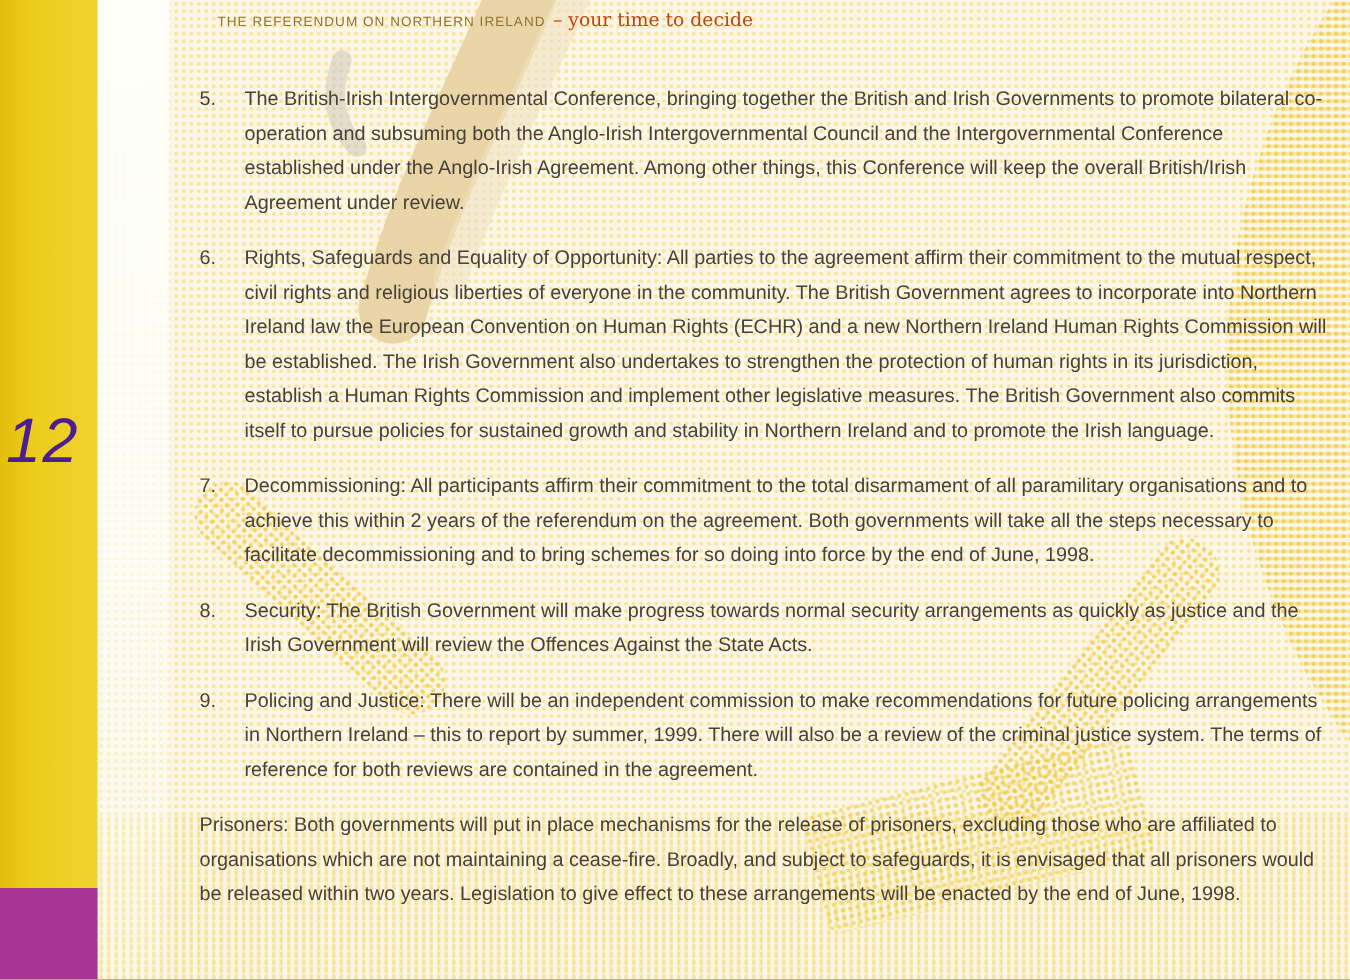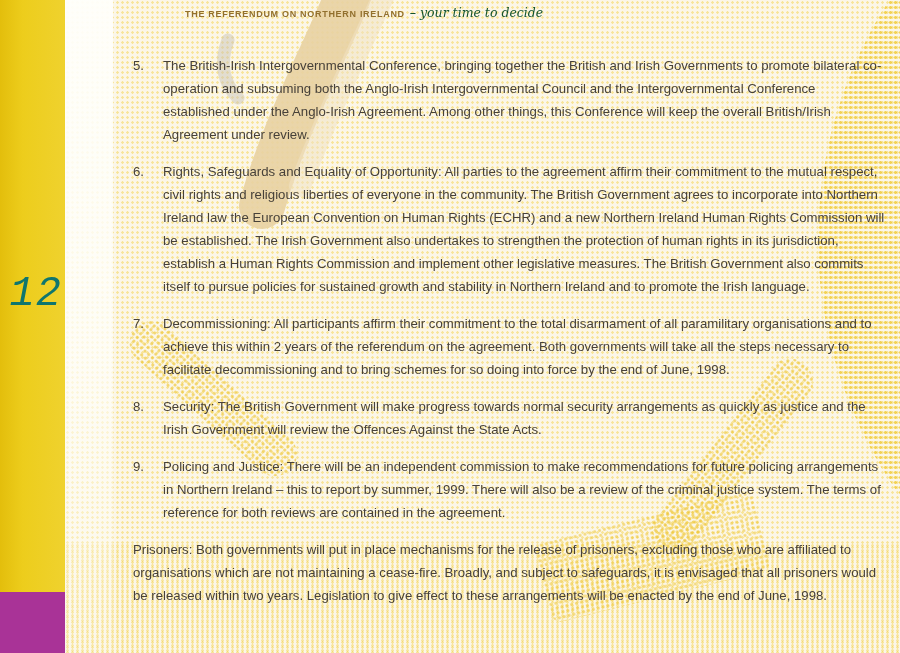--- a/index.html
+++ b/index.html
@@ -14,23 +14,23 @@
   .spine{
     position:absolute;left:0;top:0;width:65px;height:653px;
     background:linear-gradient(90deg,#E3BE0C 0%,#EDCD1C 35%,#EFD22E 100%);
   }
   .spine-accent{
     position:absolute;left:0;top:592px;width:65px;height:61px;
     background:#A93397;
   }
   .page-number{
     position:absolute;left:4px;top:270px;width:58px;
-    font-family:Liberation Mono, monospace;
-    font-style:italic;font-size:42px;color:#0f766e;
-    text-align:right;letter-spacing:1px;
+    font-family:Liberation Sans, sans-serif;
+    font-style:italic;font-size:42px;color:#4c1d95;
+    text-align:left;letter-spacing:1px;
   }
   
   .dots{
     position:absolute;left:65px;top:0;right:0;bottom:0;
     background-image:radial-gradient(rgba(243,208,60,0.45) 1px, rgba(243,208,60,0) 1.5px);
     background-size:5px 5px;
   }
   .dots-circle{
     position:absolute;left:818px;top:-200px;width:880px;height:880px;border-radius:50%;
     background-image:radial-gradient(rgba(240,198,40,0.75) 1.2px, rgba(240,198,40,0) 1.7px);
@@ -58,25 +58,25 @@
     position:absolute;left:65px;top:0;width:48px;height:100%;
     background:linear-gradient(180deg,rgba(255,255,251,0.95) 0%,rgba(255,255,250,0.75) 55%,rgba(255,255,250,0.1) 100%);
   }
   .deco-svg{position:absolute;left:0;top:0;pointer-events:none;}
   
   .header{
     position:absolute;left:145px;top:5px;
     display:flex;align-items:baseline;gap:5px;white-space:nowrap;
   }
   .header .caps{
-    font-size:9px;font-weight:bold;letter-spacing:0.7px;color:#92702E;margin-left:40px;
+    font-size:9px;font-weight:normal;letter-spacing:0.7px;color:#92702E;
   }
   .header .ital{
-    font-family:"DejaVu Serif", serif;font-style:italic;
-    font-size:12.5px;color:#14532d;
+    font-family:"DejaVu Serif", serif;
+    font-size:12.5px;color:#c2410c;
   }
   
   .list{
     position:absolute;left:133px;top:54px;width:752px;
     color:#474139;font-size:13.2px;line-height:23px;
   }
   .item{display:flex;margin-bottom:14px;}
   .item .num{flex:0 0 30px;}
   .item .txt{flex:1;}
 </style>

